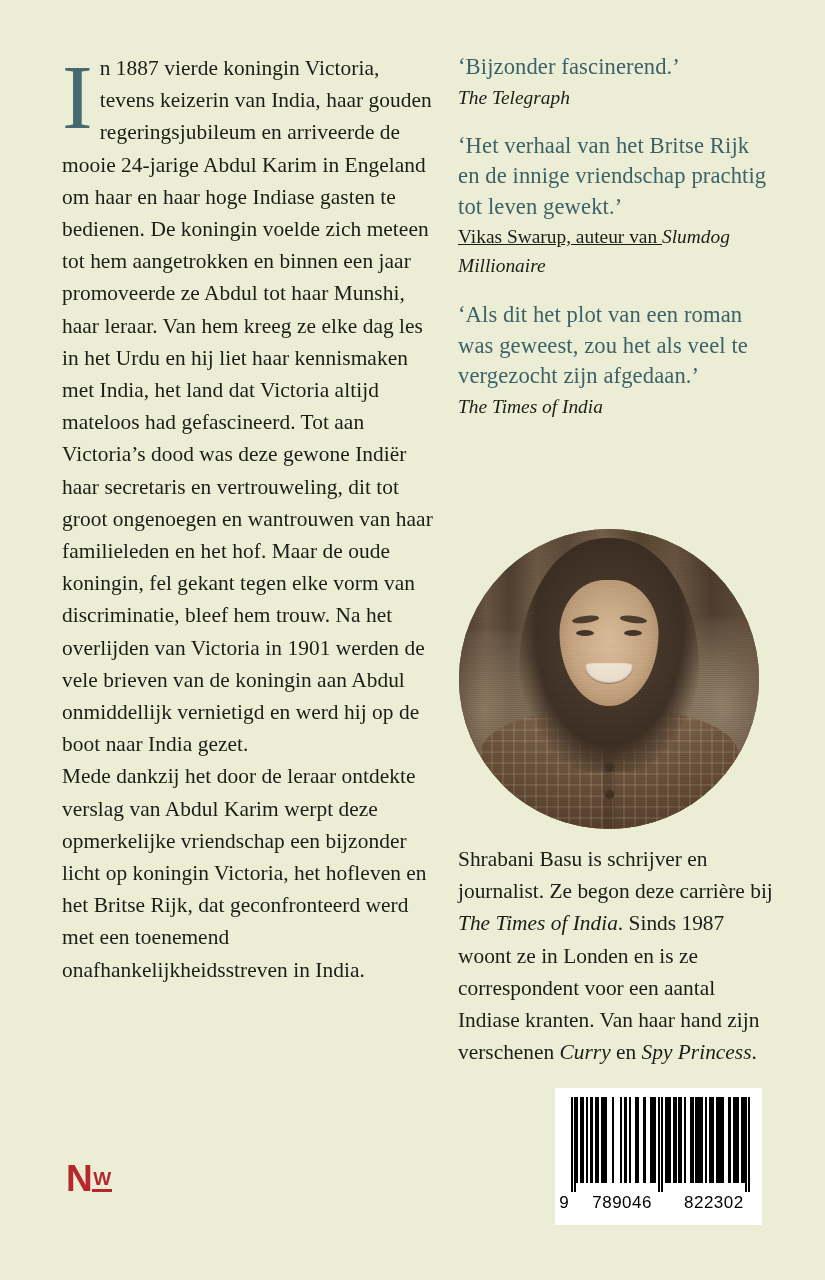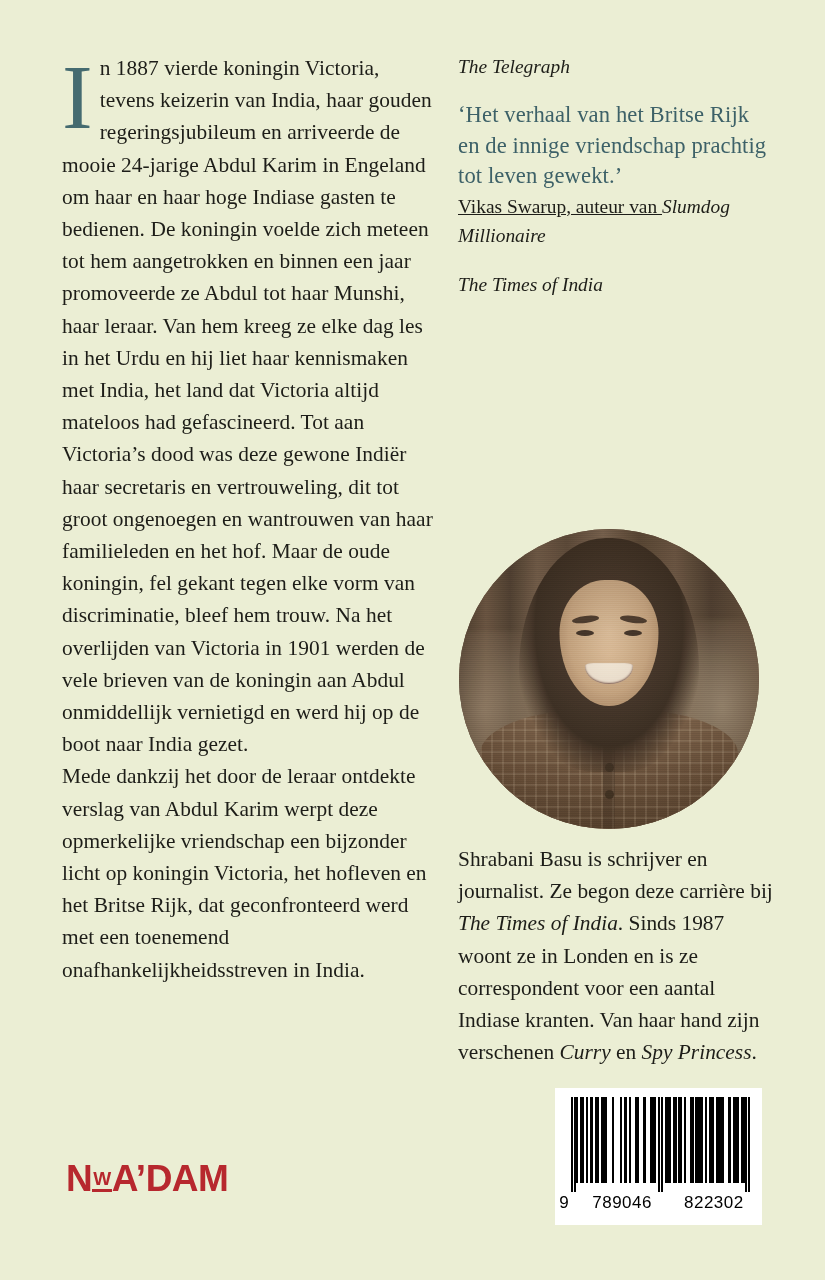--- a/index.html
+++ b/index.html
@@ -301,29 +301,31 @@
 <div class="cover">
 
   <div class="blurb">
     <p><span class="dropcap">I</span><span>n 1887 vierde koningin Victoria, tevens keizerin van India, haar gouden regeringsjubileum en arriveerde de mooie 24-jarige Abdul Karim in Engeland om haar en haar hoge Indiase gasten te bedienen. De koningin voelde zich meteen tot hem aangetrokken en binnen een jaar promoveerde ze Abdul tot haar Munshi, haar leraar. Van hem kreeg ze elke dag les in het Urdu en hij liet haar kennismaken met India, het land dat Victoria altijd mateloos had gefascineerd. Tot aan Victoria’s dood was deze gewone Indiër haar secretaris en vertrouweling, dit tot groot ongenoegen en wantrouwen van haar familieleden en het hof. Maar de oude koningin, fel gekant tegen elke vorm van discriminatie, bleef hem trouw. Na het overlijden van Victoria in 1901 werden de vele brieven van de koningin aan Abdul onmiddellijk vernietigd en werd hij op de boot naar India gezet.</span></p>
     <p>Mede dankzij het door de leraar ontdekte verslag van Abdul Karim werpt deze opmerkelijke vriendschap een bijzonder licht op koningin Victoria, het hofleven en het Britse Rijk, dat geconfronteerd werd met een toenemend onafhankelijkheidsstreven in India.</p>
   </div>
 
   <div class="right-col">
 
     <div class="quote-block q1">
+      <p class="quote-text">‘Bijzonder fascinerend.’</p>
       <p class="quote-src"><span class="ital">The Telegraph</span></p>
     </div>
 
     <div class="quote-block q2">
       <p class="quote-text">‘Het verhaal van het Britse Rijk en de innige vriendschap prachtig tot leven gewekt.’</p>
       <p class="quote-src"><span class="roman">Vikas Swarup, auteur van </span><span class="ital">Slumdog Millionaire</span></p>
     </div>
 
     <div class="quote-block">
+      <p class="quote-text">‘Als dit het plot van een roman was geweest, zou het als veel te vergezocht zijn afgedaan.’</p>
       <p class="quote-src"><span class="ital">The Times of India</span></p>
     </div>
   </div>
 
   <div class="photo-wrap">
     <div class="photo">
       <div class="ph-bg"></div>
       <div class="ph-foliage-l"></div>
       <div class="ph-foliage-r"></div>
       <div class="ph-torso"></div>
@@ -345,21 +347,20 @@
   </div>
 
   <div class="bio">
     <p><span>Shrabani Basu is schrijver en journalist. Ze begon deze carrière bij </span><span class="ital">The Times of India</span><span>. Sinds 1987 woont ze in Londen en is ze correspondent voor een aantal Indiase kranten. Van haar hand zijn verschenen </span><span class="ital">Curry</span><span> en </span><span class="ital">Spy Princess</span><span>.</span></p>
   </div>
 
   <div class="publisher">
     <div class="logo">
       <span class="lg-n">N</span>
         <span class="lg-w">W</span>
-        <span class="lg-rest">A’DAM</span>
     </div>
   </div>
 
   <div class="barcode-panel">
     <div class="bars" id="bars">
         <div class="bar" style="width: 2px; height: 95px; background: rgb(0, 0, 0);"></div>
         <div class="bar" style="width: 2px; height: 95px; background: transparent;"></div>
         <div class="bar" style="width: 2px; height: 95px; background: rgb(0, 0, 0);"></div>
         <div class="bar" style="width: 2px; height: 86px; background: rgb(0, 0, 0);"></div>
         <div class="bar" style="width: 2px; height: 86px; background: transparent;"></div>

